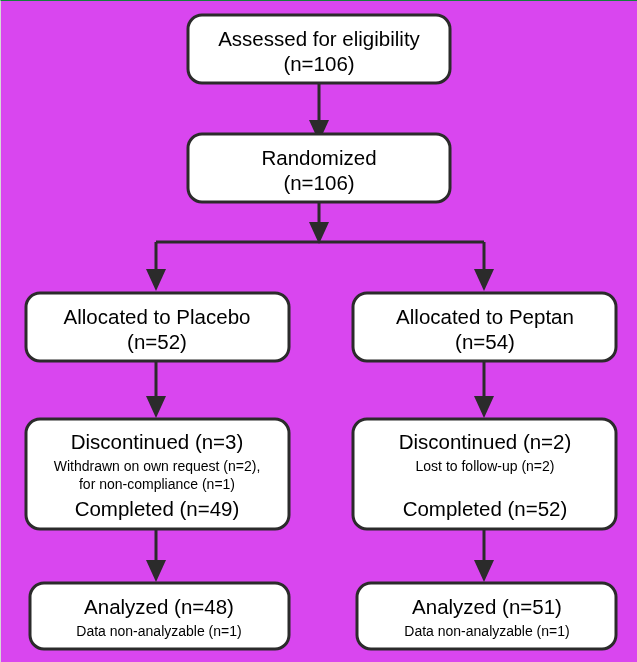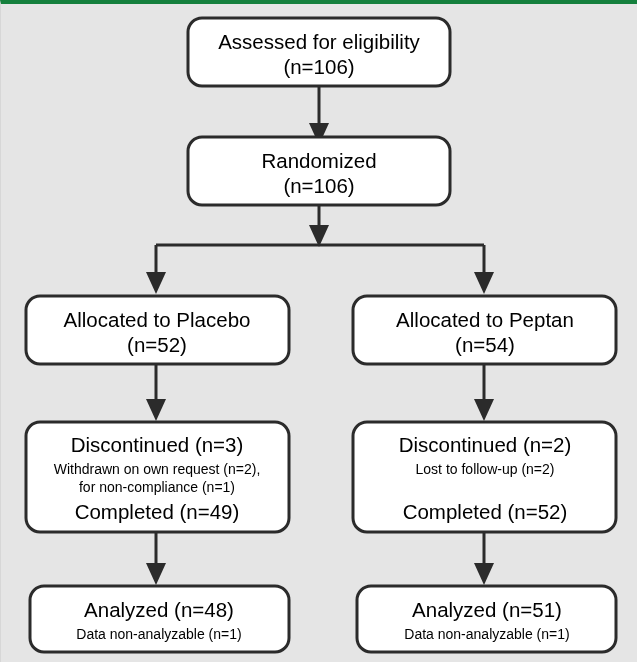--- a/index.html
+++ b/index.html
@@ -8,22 +8,22 @@
     padding: 0;
     background: #ffffff;
   }
   body {
     font-family: "Liberation Sans", sans-serif;
   }
   #diagram-root {
     position: relative;
     width: 637px;
     height: 662px;
-    background: #e5e5e5;
-    border-top: 4px solid #15803d;
+    background: #d946ef;
+    border-top: 1px solid #15803d;
     border-left: 1px solid #d7d7d7;
     box-sizing: border-box;
     overflow: hidden;
   }
   svg#flow {
     position: absolute;
     top: 0;
     left: 0;
     width: 637px;
     height: 662px;

